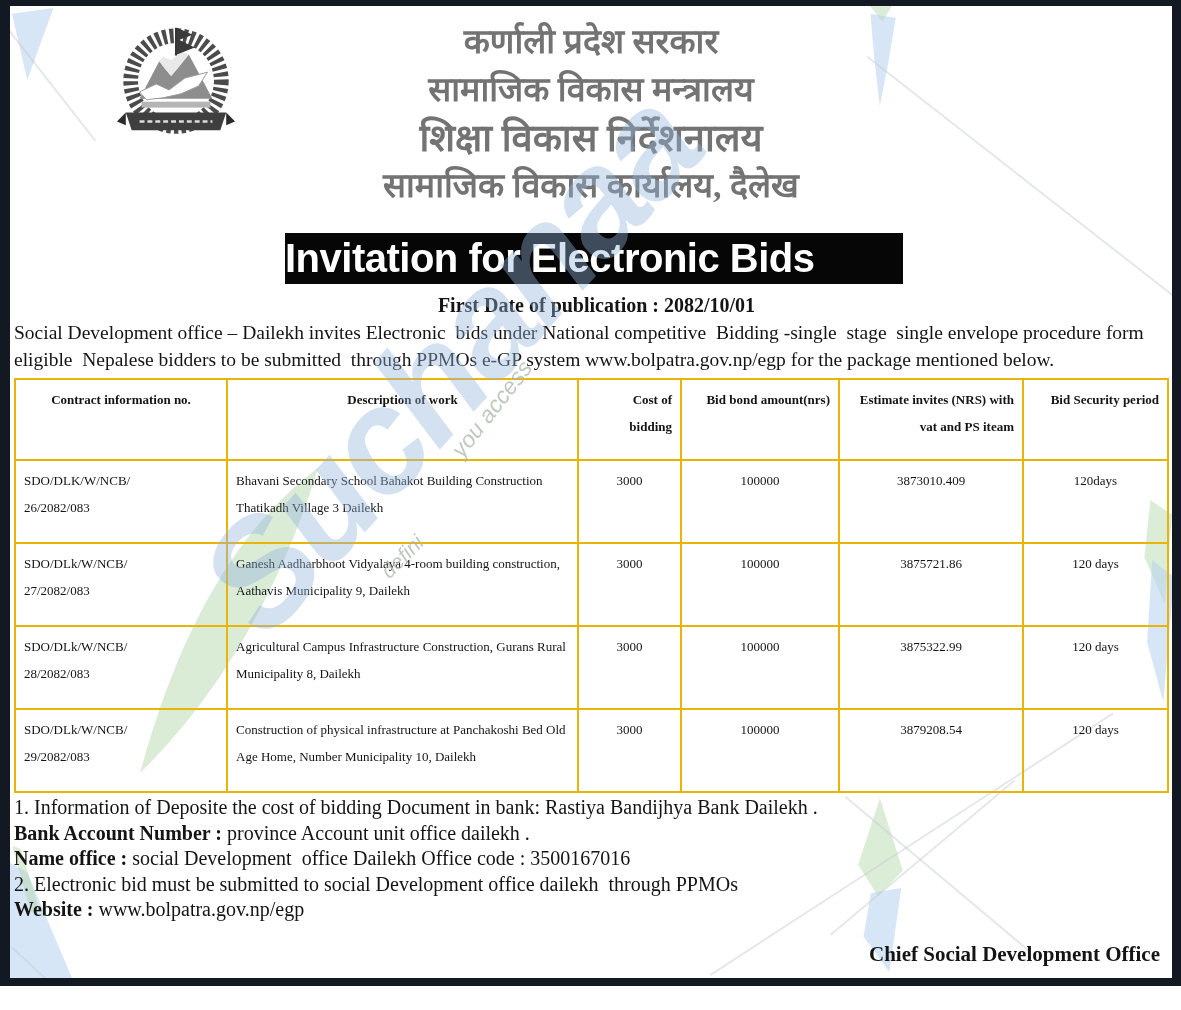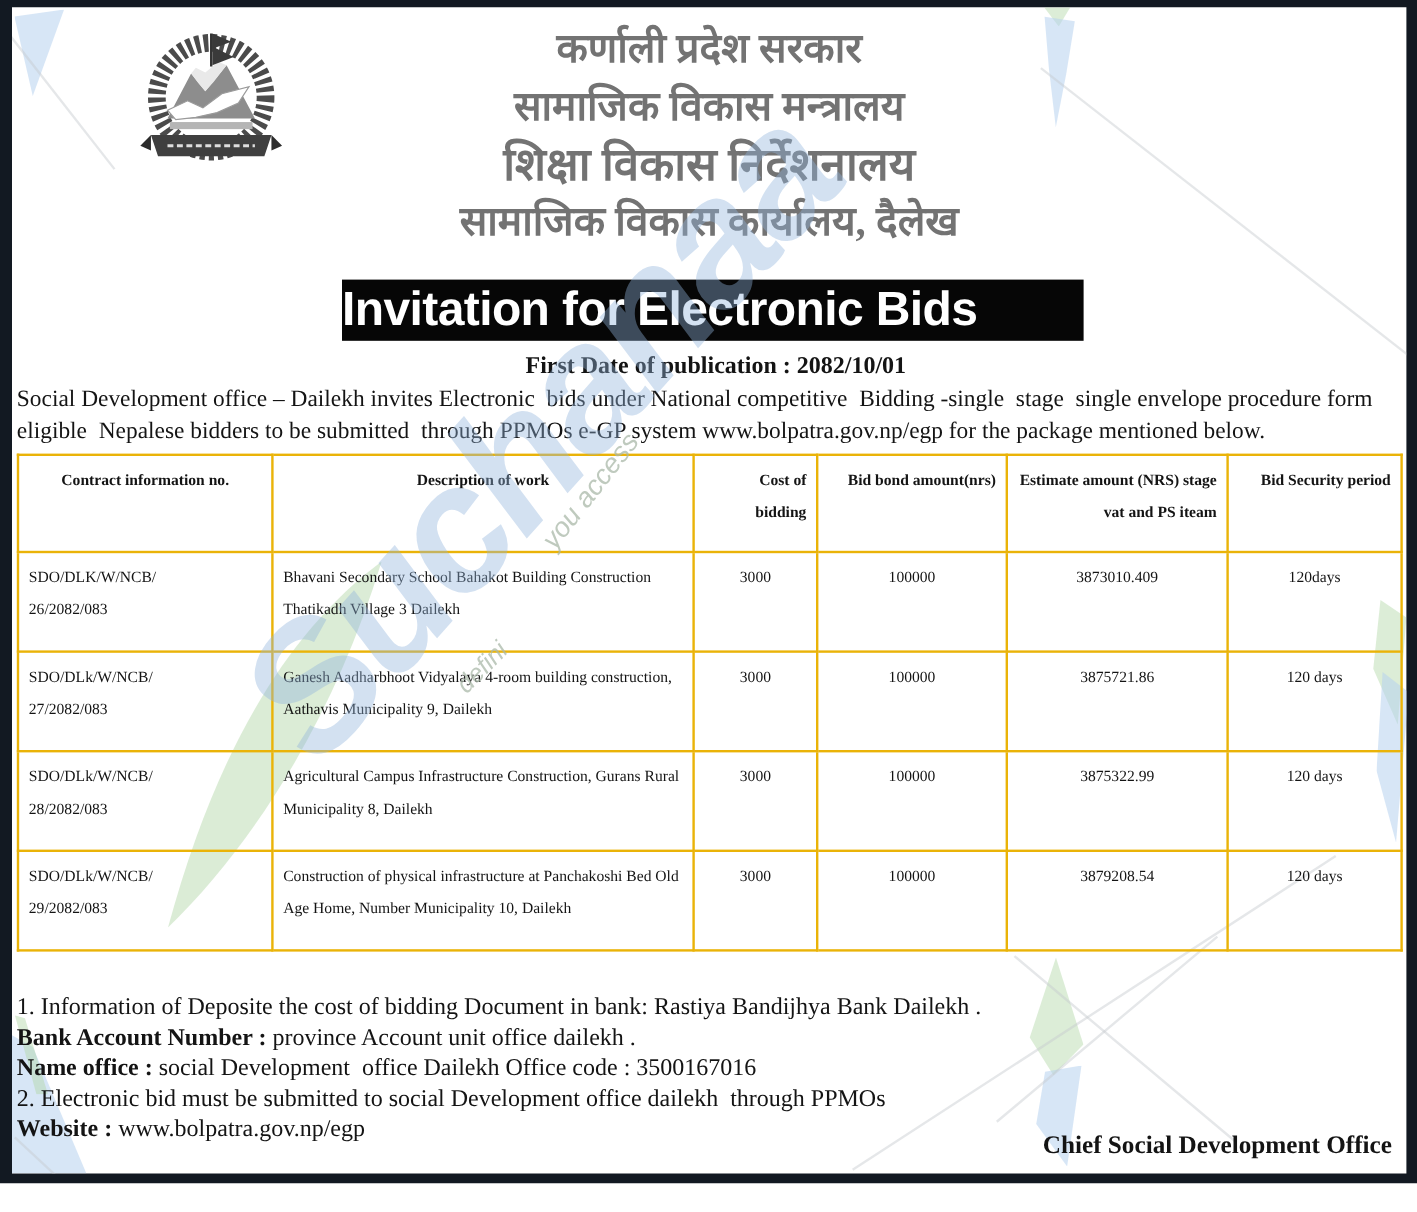--- a/index.html
+++ b/index.html
@@ -59,21 +59,21 @@
   .bid-table { position:absolute; left:4px; top:372px; width:1153px; border-collapse:collapse; table-layout:fixed; z-index:4; background:transparent; }
   .bid-table th, .bid-table td { border:2px solid #eab308; vertical-align:top; padding:6px 8px; font-size:13px; line-height:27px; }
   .bid-table thead tr { height:81px; }
   .bid-table tbody tr { height:83px; }
   .bid-table th { font-weight:bold; text-align:right; }
   .bid-table th.center { text-align:center; }
   .bid-table td.num { text-align:center; }
   .cell-line { display:block; }
 
   
-  .notes { position:absolute; left:4px; top:789px; width:1150px; z-index:4;margin-top:32px; }
+  .notes { position:absolute; left:4px; top:789px; width:1150px; z-index:4; }
   .note-line { font-size:20px; line-height:25.5px; white-space:pre-wrap; }
   .note-line b { font-weight:bold; }
 
   .signature { position:absolute; right:12px; top:936px; font-weight:bold; font-size:21px; z-index:4; }
 
   .source-line {
     position:absolute; right:9px; top:1012px;
     font-family:"Liberation Sans", sans-serif; font-style:italic; font-size:17px; color:#1d1d1d;
   }
 </style>
@@ -143,21 +143,21 @@
         <col style="width:158px">
           <col style="width:184px">
           <col style="width:145px">
       </colgroup>
       <thead>
         <tr>
           <th class="center">Contract information no.</th>
           <th class="center">Description of work</th>
           <th>Cost of bidding</th>
           <th>Bid bond amount(nrs)</th>
-          <th>Estimate amount (NRS) stage vat and PS iteam</th>
+          <th>Estimate invites (NRS) with vat and PS iteam</th>
           <th>Bid Security period</th>
         </tr>
       </thead>
       <tbody>
         <tr>
           <td>
             <span class="cell-line">SDO/DLK/W/NCB/</span>
             <span class="cell-line">26/2082/083</span>
           </td>
           <td>Bhavani Secondary School Bahakot Building Construction Thatikadh Village 3 Dailekh</td>

